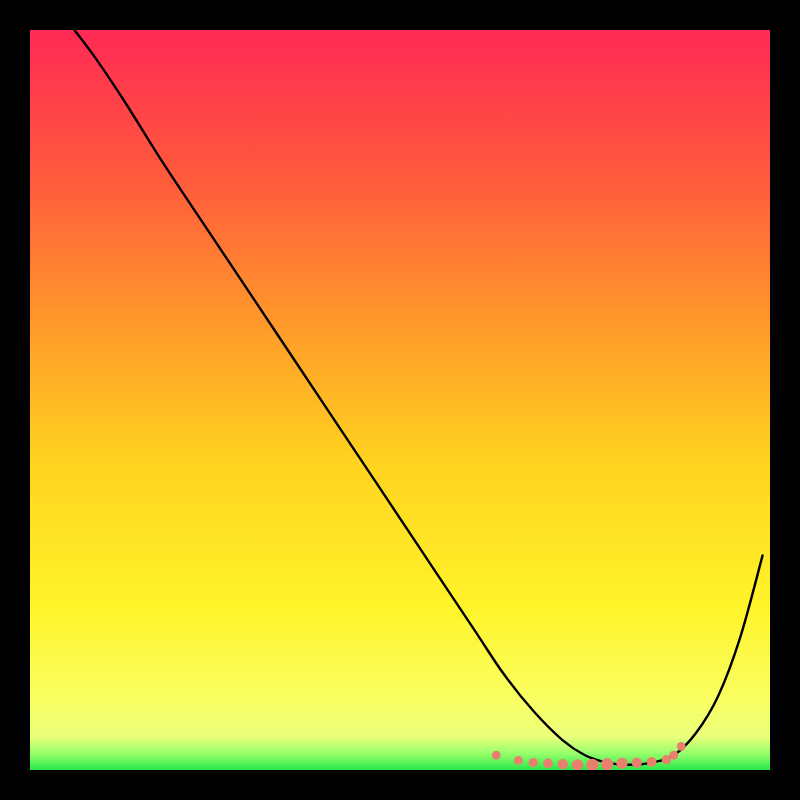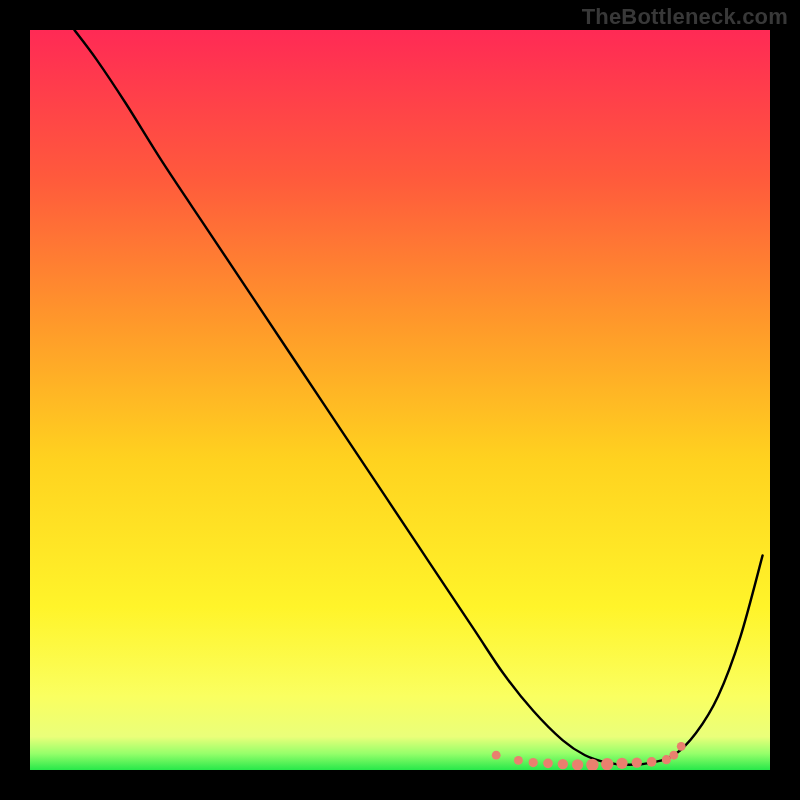--- a/index.html
+++ b/index.html
@@ -31,21 +31,20 @@
     letter-spacing: 0.2px;
   }
   svg {
     display: block;
   }
 </style>
 </head>
 <body>
 
 <div class="frame">
-  <div class="watermark">TheBottleneck.com</div>
 
   <div class="plot" style="left:30px;top:30px;width:740px;height:740px;">
     <svg xmlns="http://www.w3.org/2000/svg" width="740" height="740" viewBox="0 0 740 740" preserveAspectRatio="none">
       <defs>
         <linearGradient id="bg-grad" x1="0" y1="0" x2="0" y2="1">
         <stop offset="0.00%" stop-color="#ff2a55"></stop>
             <stop offset="20.00%" stop-color="#ff5a3c"></stop>
             <stop offset="40.00%" stop-color="#ff9a2a"></stop>
             <stop offset="58.00%" stop-color="#ffd21f"></stop>
             <stop offset="78.00%" stop-color="#fff42a"></stop>

